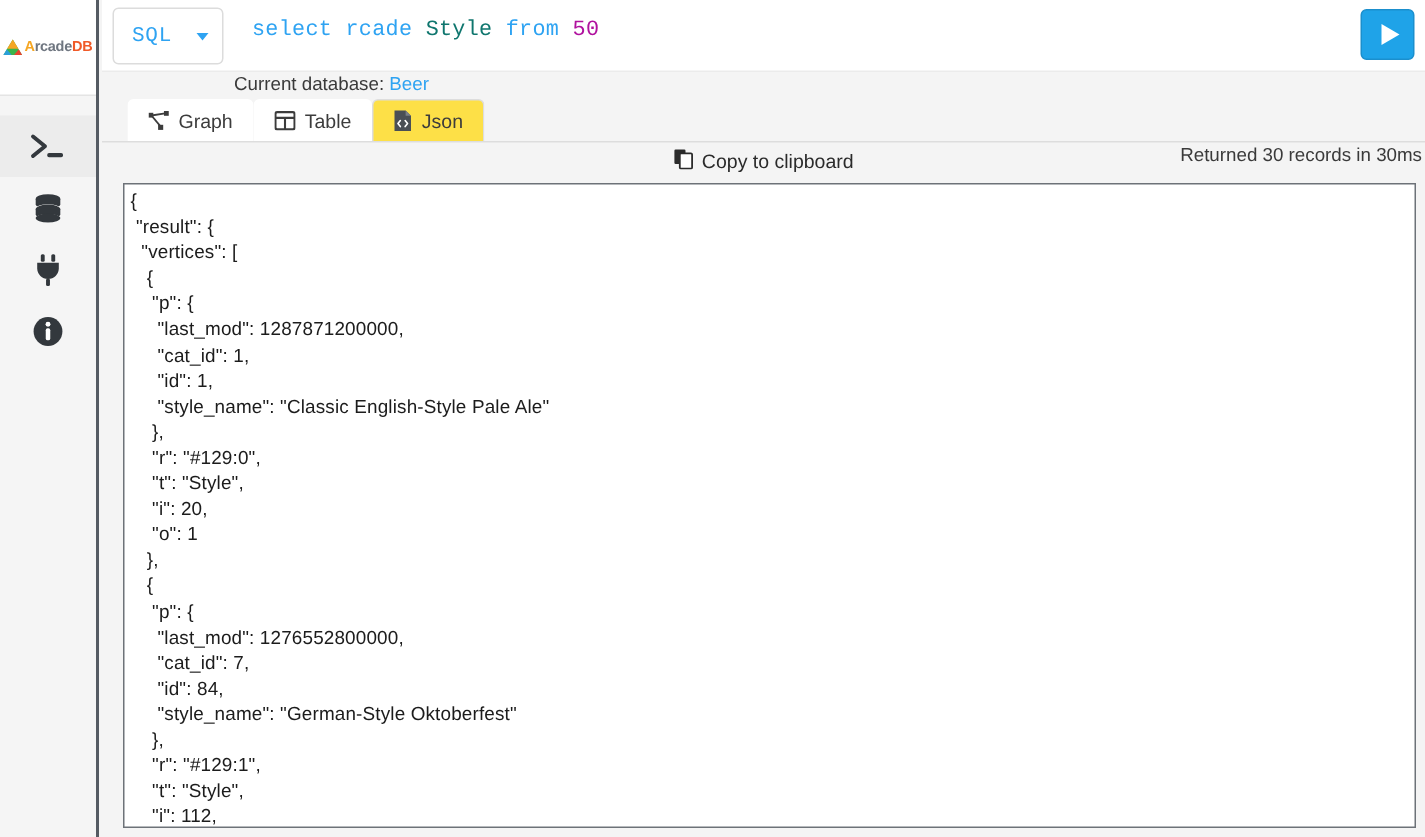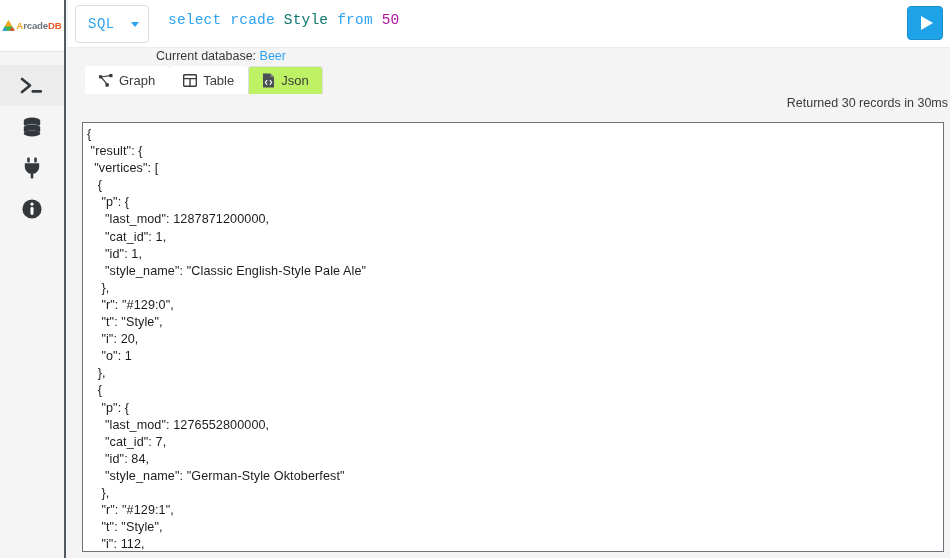--- a/index.html
+++ b/index.html
@@ -18,21 +18,21 @@
 
   
   #sidebar {
     position: absolute;
     left: 0; top: 0;
     width: 66px; height: 558px;
     background: #f5f5f5;
     border-right: 2px solid #555b63;
   }
   #logo-box {
-    height: 52px;
+    height: 64px;
     background: #ffffff;
     border-bottom: 1px solid #e4e4e4;
     display: flex;
     align-items: center;
     justify-content: center;
   }
   .logo-wrap {
     display: flex;
     align-items: center;
     gap: 1px;
@@ -162,21 +162,21 @@
     gap: 6px;
     font-size: 13px;
     color: #3c3c3c;
     background: #ffffff;
     border: 1px solid transparent;
     border-bottom: none;
     border-radius: 4px 4px 0 0;
     cursor: pointer;
   }
   .tab.active {
-    background: #bef264;
+    background: #fde047;
     border-color: #dddddd;
     align-items: center;
   }
   .tab svg { display: block; }
 
   
   #copybar {
     position: absolute;
     left: 68px; top: 94px;
     width: 882px; height: 26px;
@@ -333,20 +333,31 @@
           <path d="M8.4 0.6 V4.2 H12" fill="#7b8087"></path>
           <path d="M4.9 7.4 L3.3 9.4 L4.9 11.4" fill="none" stroke="#ffffff" stroke-width="1.1" stroke-linecap="round" stroke-linejoin="round"></path>
           <path d="M8.1 7.4 L9.7 9.4 L8.1 11.4" fill="none" stroke="#ffffff" stroke-width="1.1" stroke-linecap="round" stroke-linejoin="round"></path>
         </svg>
       </span>
       <span>Json</span>
     </div>
 
   </div>
 
+  <div id="copybar">
+    <div id="copy-btn">
+      <span>
+        <svg width="13" height="14" viewBox="0 0 13 14">
+          <rect x="0.6" y="0.7" width="7.4" height="9.6" rx="0.8" fill="#2b2b2b"></rect>
+          <rect x="4.2" y="3.2" width="8.2" height="10.2" rx="0.8" fill="#ffffff" stroke="#2b2b2b" stroke-width="1.2"></rect>
+        </svg>
+      </span>
+      <span>Copy to clipboard</span>
+    </div>
+  </div>
 
   <div id="json-panel">
     <pre id="json-text">{
  "result": {
   "vertices": [
    {
     "p": {
      "last_mod": 1287871200000,
      "cat_id": 1,
      "id": 1,

